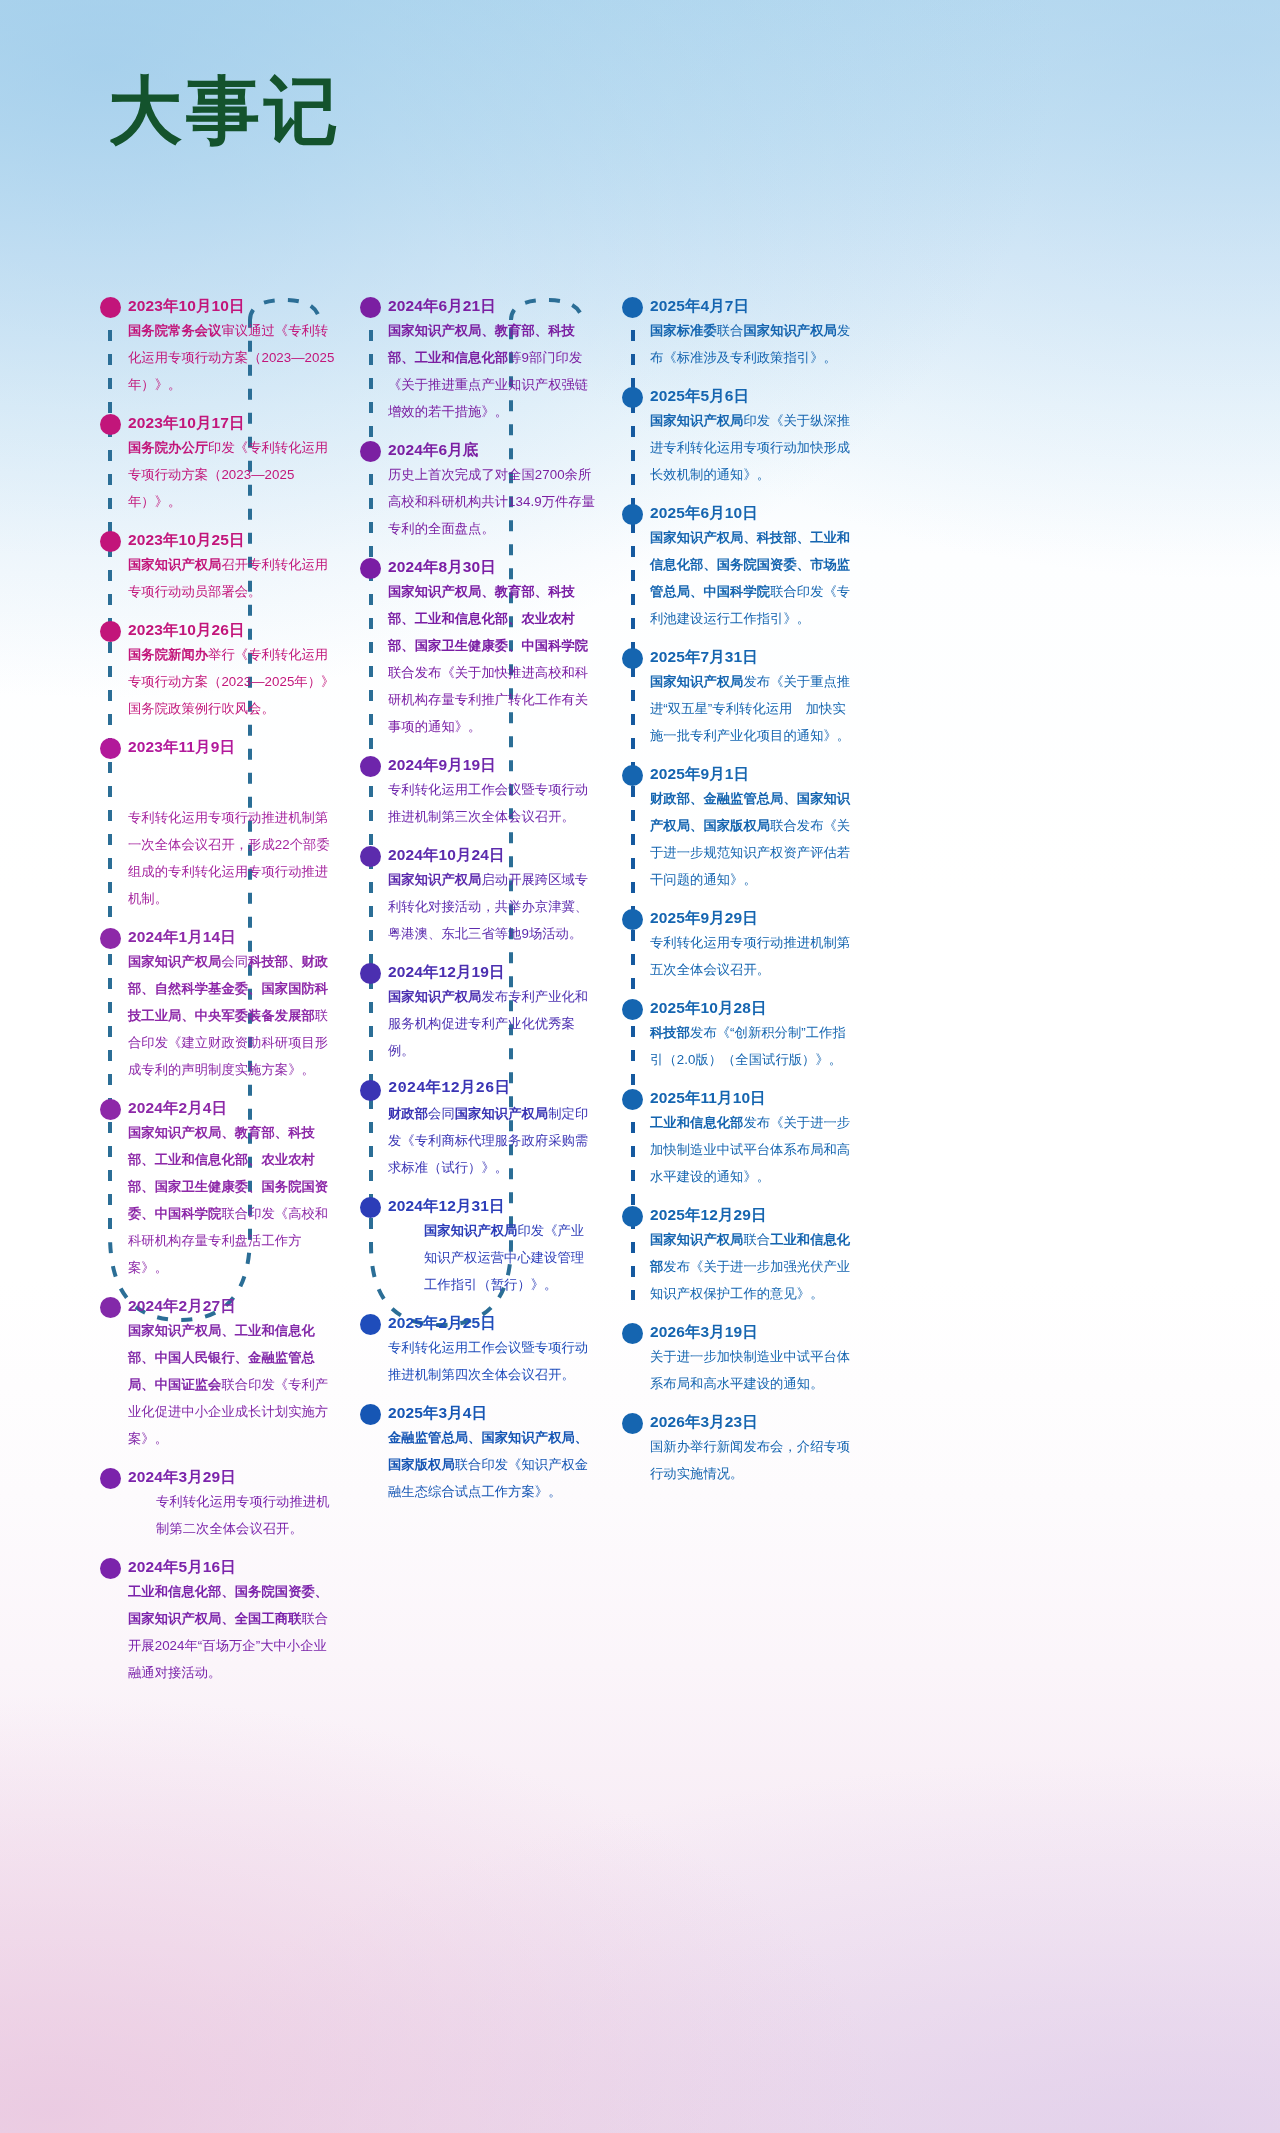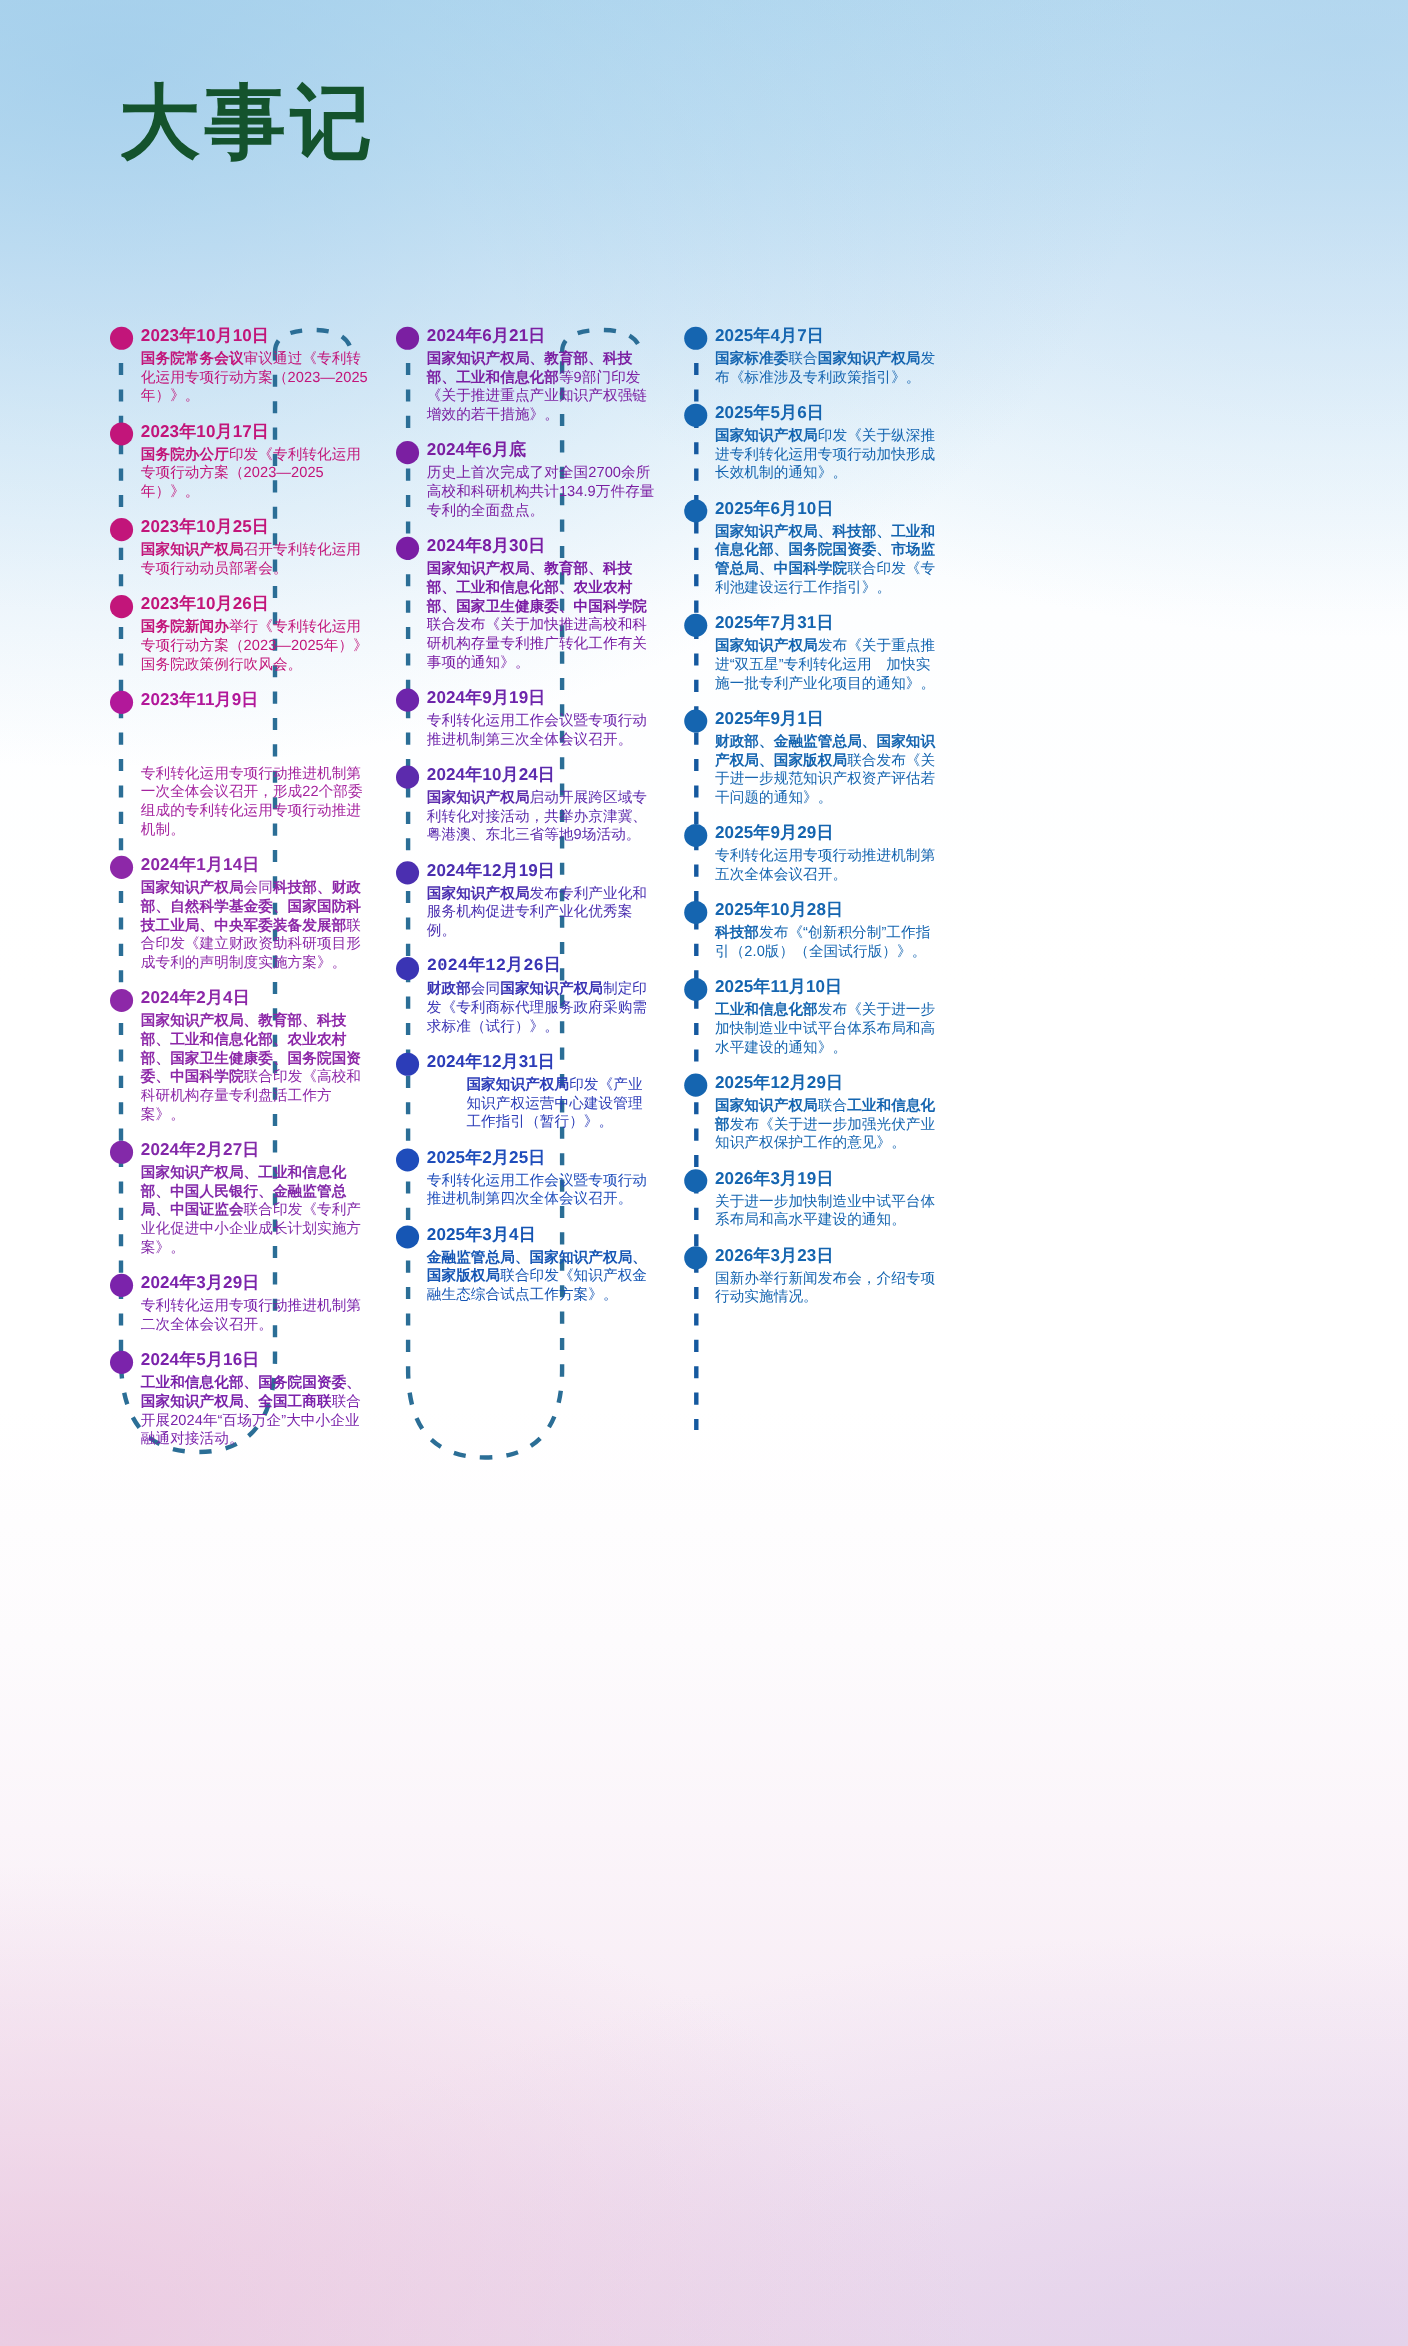--- a/index.html
+++ b/index.html
@@ -102,21 +102,21 @@
   .tl-date {
     font-size: 15.5px;
     font-weight: 700;
     line-height: 19px;
     letter-spacing: 0.1px;
     margin-bottom: 2px;
   }
 
   .tl-desc {
     font-size: 13.3px;
-    line-height: 17px;
+    line-height: 27px;
     letter-spacing: 0.05px;
     word-break: break-all;
   }
   .tl-desc b { font-weight: 700; }
 
   
 </style>
 </head>
 <body>
 
@@ -176,21 +176,21 @@
         <div class="tl-desc" style="color: rgb(141, 40, 168);"><b>国家知识产权局、教育部、科技部、工业和信息化部、农业农村部、国家卫生健康委、国务院国资委、中国科学院</b><span>联合印发《高校和科研机构存量专利盘活工作方案》。</span></div>
       </div>
       <div class="tl-item">
         <span class="tl-dot" style="background: rgb(131, 41, 169);"></span>
         <div class="tl-date" style="color: rgb(131, 41, 169);">2024年2月27日</div>
         <div class="tl-desc" style="color: rgb(131, 41, 169);"><b>国家知识产权局、工业和信息化部、中国人民银行、金融监管总局、中国证监会</b><span>联合印发《专利产业化促进中小企业成长计划实施方案》。</span></div>
       </div>
       <div class="tl-item">
         <span class="tl-dot" style="background: rgb(123, 35, 171);"></span>
         <div class="tl-date" style="color: rgb(123, 35, 171);">2024年3月29日</div>
-        <div class="tl-desc" style="color: rgb(123, 35, 171);"><span>专利转化运用专项行动推进机制第二次全体会议召开。</span></div>
+        <div class="tl-desc" style="color: rgb(123, 35, 171); margin-left: 28px;"><span>专利转化运用专项行动推进机制第二次全体会议召开。</span></div>
       </div>
       <div class="tl-item">
         <span class="tl-dot" style="background: rgb(123, 35, 171);"></span>
         <div class="tl-date" style="color: rgb(123, 35, 171);">2024年5月16日</div>
         <div class="tl-desc" style="color: rgb(123, 35, 171);"><b>工业和信息化部、国务院国资委、国家知识产权局、全国工商联</b><span>联合开展2024年“百场万企”大中小企业融通对接活动。</span></div>
       </div>
     </div>
   <div class="column" id="column-2">
       <div class="tl-item">
         <span class="tl-dot" style="background: rgb(123, 31, 162);"></span>

